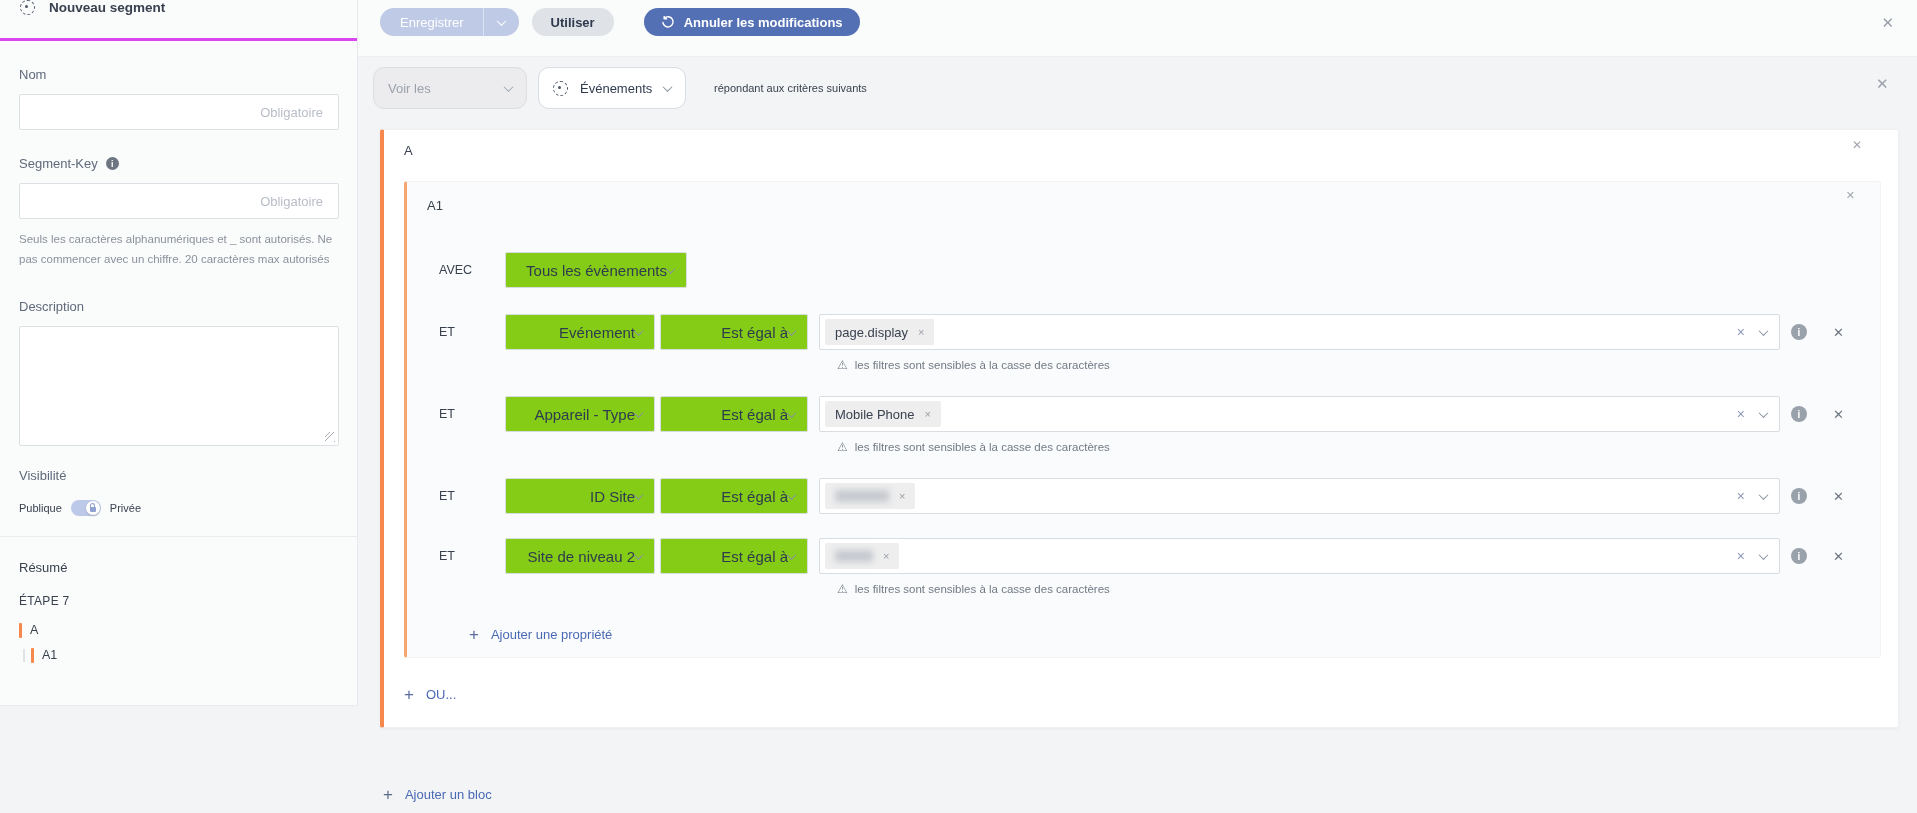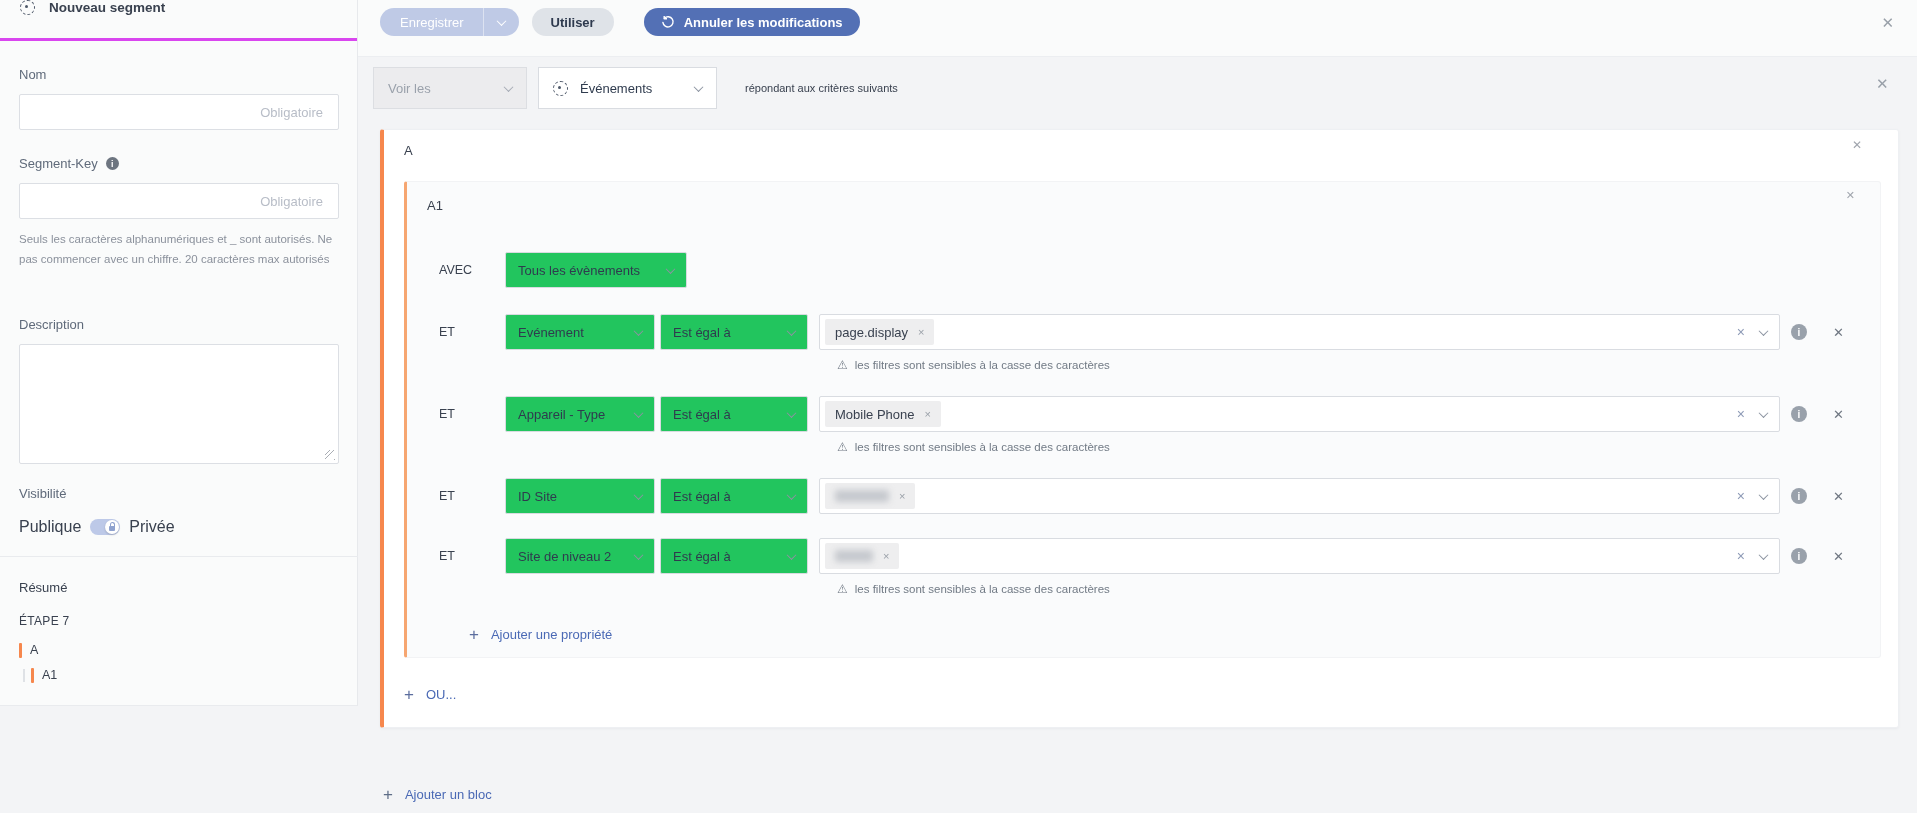--- a/index.html
+++ b/index.html
@@ -20,28 +20,28 @@
   .fld-label{font-size:13px;color:#5f6a7a}
   .lbl-nom{margin-top:26px}
   .sb-input{display:block;box-sizing:border-box;width:100%;height:36px;margin-top:12px;
     background:#fff;border:1px solid #dcdfe4;border-radius:2px;font-family:inherit;
     font-size:13px;color:#39414f;text-align:right;padding:0 15px}
   .sb-input::placeholder{color:#b8bdc7}
   .key-row{margin-top:26px;display:flex;align-items:center;gap:8px}
   .info-dot{width:13px;height:13px;border-radius:50%;background:#6d7580;color:#fff;font-size:9px;
     font-weight:700;display:inline-flex;align-items:center;justify-content:center;font-style:normal}
   .sb-help{margin-top:10px;font-size:11.5px;line-height:1.75;color:#8b919c}
-  .lbl-desc{margin-top:48px}
+  .lbl-desc{margin-top:30px}
   .sb-textarea{display:block;box-sizing:border-box;width:100%;height:120px;margin-top:12px;
     background:#fff;border:1px solid #dcdfe4;border-radius:2px;resize:none;position:relative}
   .ta-wrap{position:relative}
   .ta-grip{position:absolute;right:4px;bottom:4px;width:10px;height:10px;pointer-events:none;
     background:repeating-linear-gradient(135deg,transparent 0 3px,#a9adb4 3px 4px,transparent 4px 6px,#a9adb4 6px 7px,transparent 7px 10px)}
   .lbl-vis{margin-top:22px}
-  .vis-row{margin-top:17px;display:flex;align-items:center;font-size:16px;color:#39414f}
+  .vis-row{margin-top:17px;display:flex;align-items:center;font-size:11px;color:#39414f}
   .toggle{width:30px;height:16px;border-radius:8px;background:#bdc9e8;margin:0 9px;position:relative;flex:none}
   .knob{position:absolute;right:1px;top:1px;width:14px;height:14px;border-radius:50%;background:#fff;
     box-shadow:0 1px 2px rgba(0,0,0,.18);display:flex;align-items:center;justify-content:center}
   .lock{position:relative;width:6px;height:5px;background:#8fa2cf;border-radius:1px;margin-top:3px}
   .lock::before{content:"";position:absolute;left:0.5px;top:-4px;width:3px;height:4px;
     border:1px solid #8fa2cf;border-bottom:none;border-radius:3px 3px 0 0}
   .sb-divider{border:none;border-top:1px solid #e9ebee;margin:20px -19px 0 -19px}
   .sum-title{margin-top:23px;font-size:13px;color:#39414f}
   .sum-step{margin-top:19px;font-size:12px;color:#39414f;letter-spacing:.3px}
   .sum-list{margin-top:14px}
@@ -61,42 +61,42 @@
   .btn-undo{background:#5370b5;color:#fff;padding:0 17px;margin-left:30px;font-weight:700}
   .btn-undo svg{margin-right:9px}
   .chev{width:6px;height:6px;border-right:1.5px solid #8b93a0;border-bottom:1.5px solid #8b93a0;
     display:inline-block;transform:rotate(45deg) translate(-1px,-1px)}
   .chev.white{border-color:#fff}
   .chev.dim{border-color:#a6abb5}
   .x-btn{color:#99a0a9;font-size:15px;line-height:1;cursor:default}
   .app-close{position:absolute;right:23px;top:15px}
   
   .scope-row{position:absolute;left:373px;top:67px;display:flex;align-items:center}
-  .sel42{height:42px;box-sizing:border-box;border-radius:0;display:flex;align-items:center;font-size:13px}
+  .sel42{height:42px;box-sizing:border-box;border-radius:11px;display:flex;align-items:center;font-size:13px}
   .view-sel{width:154px;background:#ececee;border:1px solid #dcdee2;color:#9aa1ab;
     justify-content:space-between;padding:0 14px;margin-right:11px}
-  .entity-sel{width:179px;background:#fff;border:1px solid #d9dce1;color:#2f3b4e;
+  .entity-sel{width:148px;background:#fff;border:1px solid #d9dce1;color:#2f3b4e;
     justify-content:space-between;padding:0 14px}
   .entity-sel .mid{display:flex;align-items:center;gap:12px}
   .scope-suffix{margin-left:28px;font-size:11px;color:#39414f}
   .scope-close{position:absolute;left:1876px;top:76px}
   
   .block-a{position:absolute;left:380px;top:129px;width:1519px;height:599px;box-sizing:border-box;
     background:#fff;border:1px solid #eef0f3;border-left:4px solid #f6874d;border-radius:3px;
     box-shadow:0 1px 3px rgba(40,50,70,.05)}
   .blk-label{position:absolute;left:20px;top:13px;font-size:13px;color:#39414f}
   .blk-close{position:absolute;right:36px;top:9px;color:#a0a5ad;font-size:12px;line-height:1}
   .block-a1{position:absolute;left:20px;top:51px;width:1477px;height:477px;box-sizing:border-box;
     background:#fafbfc;border:1px solid #f2f3f5;border-left:3px solid #f6a671;border-radius:3px}
   .block-a1 .blk-close{right:25px;top:8px;font-size:11px}
   .a1-body{position:absolute;left:0;top:70px;right:0}
   .et-row{display:flex;align-items:center;height:36px;padding-left:32px}
   .row-label{width:66px;font-size:12.5px;color:#39414f;flex:none}
-  .select{height:36px;box-sizing:border-box;background:#22c55e;border:1px solid #d8dbe0;border-radius:2px;
-    display:flex;align-items:center;justify-content:space-between;padding:0 12px;font-size:13px;color:#2f3b4e;flex:none}
+  .select{height:36px;box-sizing:border-box;background:#84cc16;border:1px solid #d8dbe0;border-radius:2px;
+    display:flex;align-items:center;justify-content:flex-end;padding:0 12px;font-size:15px;color:#2f3b4e;flex:none}
   .sel-with{width:182px}
   .prop{width:150px;margin-right:5px}
   .op{width:148px;margin-right:11px}
   .value-box{width:961px;height:36px;box-sizing:border-box;background:#fff;border:1px solid #d9dce1;
     border-radius:2px;display:flex;align-items:center;padding:0 12px 0 5px;flex:none}
   .tags{flex:1;display:flex;align-items:center;gap:6px;overflow:hidden}
   .tag{height:26px;background:#eeeeef;border-radius:2px;display:inline-flex;align-items:center;
     padding:0 10px;font-size:13px;color:#39414f;flex:none}
   .tag-x{margin-left:10px;color:#9aa0a8;font-size:11px;line-height:1}
   .blur{display:inline-block;height:12px;background:#c6c9ce;border-radius:2px;filter:blur(3px)}

